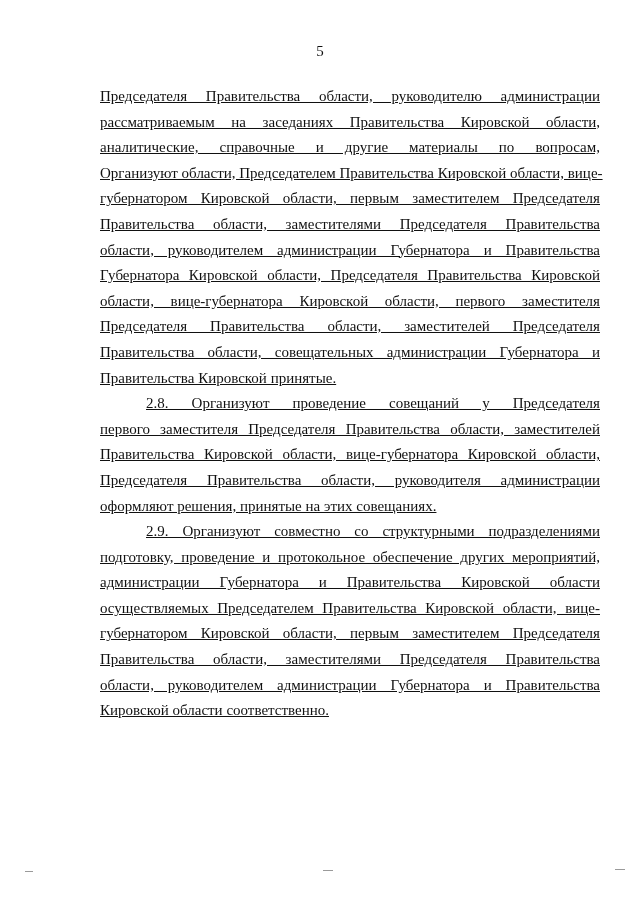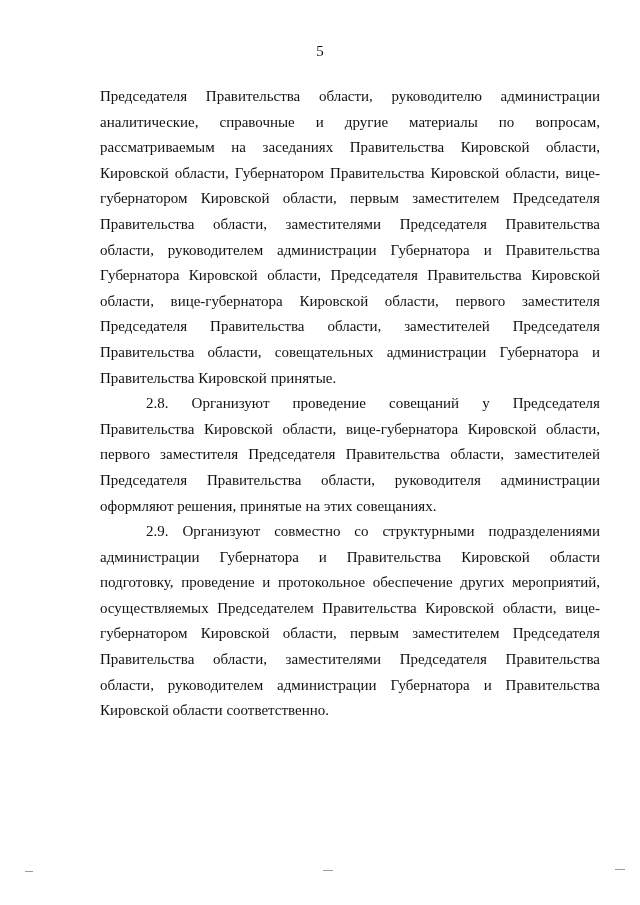--- a/index.html
+++ b/index.html
@@ -12,63 +12,63 @@
     .page-number {
       position: absolute; top: 42px; left: 0; width: 640px;
       text-align: center; font-size: 15px; line-height: 18px;
     }
     .body-text {
       position: absolute; left: 100px; top: 84px; width: 500px;
       font-size: 15px; line-height: 25.6px;
     }
     .line {
       display: block; white-space: nowrap; height: 25.6px;
-      text-align: justify; text-align-last: justify;
+      text-align: justify; text-align-last: justify; text-decoration: underline;
     }
     .line.last { text-align-last: left; }
     .line.indent { padding-left: 46px; }
     .artifact {
       position: absolute; background: #9a9a9a; height: 1px;
     }
   </style>
 </head>
 <body>
 
 <div class="page">
   <div class="page-number">5</div>
 
   <div class="body-text">
 
     <div>
       <span class="line">Председателя Правительства области, руководителю администрации</span>
+      <span class="line">рассматриваемым на заседаниях Правительства Кировской области,</span>
       <span class="line">аналитические, справочные и другие материалы по вопросам,</span>
-      <span class="line">рассматриваемым на заседаниях Правительства Кировской области,</span>
-      <span class="line">Кировской области, Губернатором Правительства Кировской области, вице-</span>
+      <span class="line">Организуют области, Председателем Правительства Кировской области, вице-</span>
       <span class="line">губернатором Кировской области, первым заместителем Председателя</span>
       <span class="line">Правительства области, заместителями Председателя Правительства</span>
       <span class="line">области, руководителем администрации Губернатора и Правительства</span>
       <span class="line">Губернатора Кировской области, Председателя Правительства Кировской</span>
       <span class="line">области, вице-губернатора Кировской области, первого заместителя</span>
       <span class="line">Председателя Правительства области, заместителей Председателя</span>
       <span class="line">Правительства области, совещательных администрации Губернатора и</span>
       <span class="line last">Правительства Кировской принятые.</span>
     </div>
 
     <div>
       <span class="line indent">2.8. Организуют проведение совещаний у Председателя</span>
+      <span class="line">первого заместителя Председателя Правительства области, заместителей</span>
       <span class="line">Правительства Кировской области, вице-губернатора Кировской области,</span>
-      <span class="line">первого заместителя Председателя Правительства области, заместителей</span>
       <span class="line">Председателя Правительства области, руководителя администрации</span>
       <span class="line last">оформляют решения, принятые на этих совещаниях.</span>
     </div>
 
     <div>
       <span class="line indent">2.9. Организуют совместно со структурными подразделениями</span>
+      <span class="line">подготовку, проведение и протокольное обеспечение других мероприятий,</span>
       <span class="line">администрации Губернатора и Правительства Кировской области</span>
-      <span class="line">подготовку, проведение и протокольное обеспечение других мероприятий,</span>
       <span class="line">осуществляемых Председателем Правительства Кировской области, вице-</span>
       <span class="line">губернатором Кировской области, первым заместителем Председателя</span>
       <span class="line">Правительства области, заместителями Председателя Правительства</span>
       <span class="line">области, руководителем администрации Губернатора и Правительства</span>
       <span class="line last">Кировской области соответственно.</span>
     </div>
   </div>
 
   <div class="artifact" style="left:25px;top:871px;width:8px;"></div>
   <div class="artifact" style="left:323px;top:870px;width:10px;"></div>

